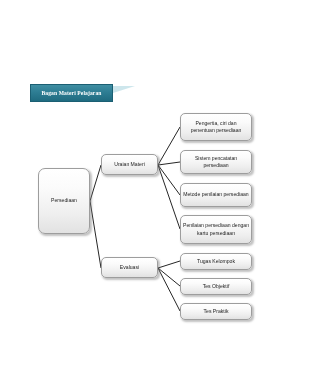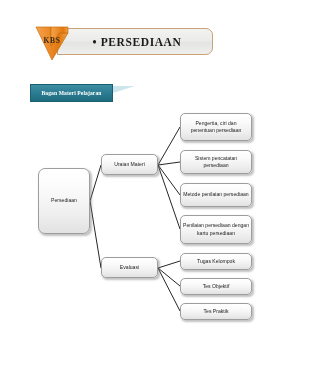--- a/index.html
+++ b/index.html
@@ -190,39 +190,21 @@
   #leaf-5 { top: 173px; height: 17px; }
   #leaf-6 { top: 198px; height: 17px; }
 </style>
 </head>
 <body>
 
 <div id="page">
 
   <div id="header-band">
 
-    <div id="title-plate">
-      <div id="title-text">• PERSEDIAAN</div>
-    </div>
-
-    <div id="kbs-chevron">
-      <svg width="34" height="36" viewBox="0 0 34 36" xmlns="http://www.w3.org/2000/svg">
-        <defs>
-          <linearGradient id="gOrange" x1="0" y1="0" x2="1" y2="0">
-            <stop offset="0%" stop-color="#F5A44E"></stop>
-            <stop offset="38%" stop-color="#ED8C2B"></stop>
-            <stop offset="72%" stop-color="#E0790F"></stop>
-            <stop offset="100%" stop-color="#F0A04A"></stop>
-          </linearGradient>
-        </defs>
-        <path d="M1,1 L16,1 L16,20 L24,7 L33,7 L17,34 Z" fill="url(#gOrange)" stroke="#C96E10" stroke-width="0.7"></path>
-        <path d="M16,1 L33,1 L33,7 L24,7 L16,20 Z" fill="url(#gOrange)" stroke="#C96E10" stroke-width="0.7"></path>
-      </svg>
-      <div id="kbs-label">KBS</div>
-    </div>
+
 
   </div>
 
   <div id="subbanner-wrap">
     <div id="subbanner">
       <div id="subbanner-text">Bagan Materi Pelajaran</div>
     </div>
     <div id="subbanner-tail"></div>
   </div>
 

